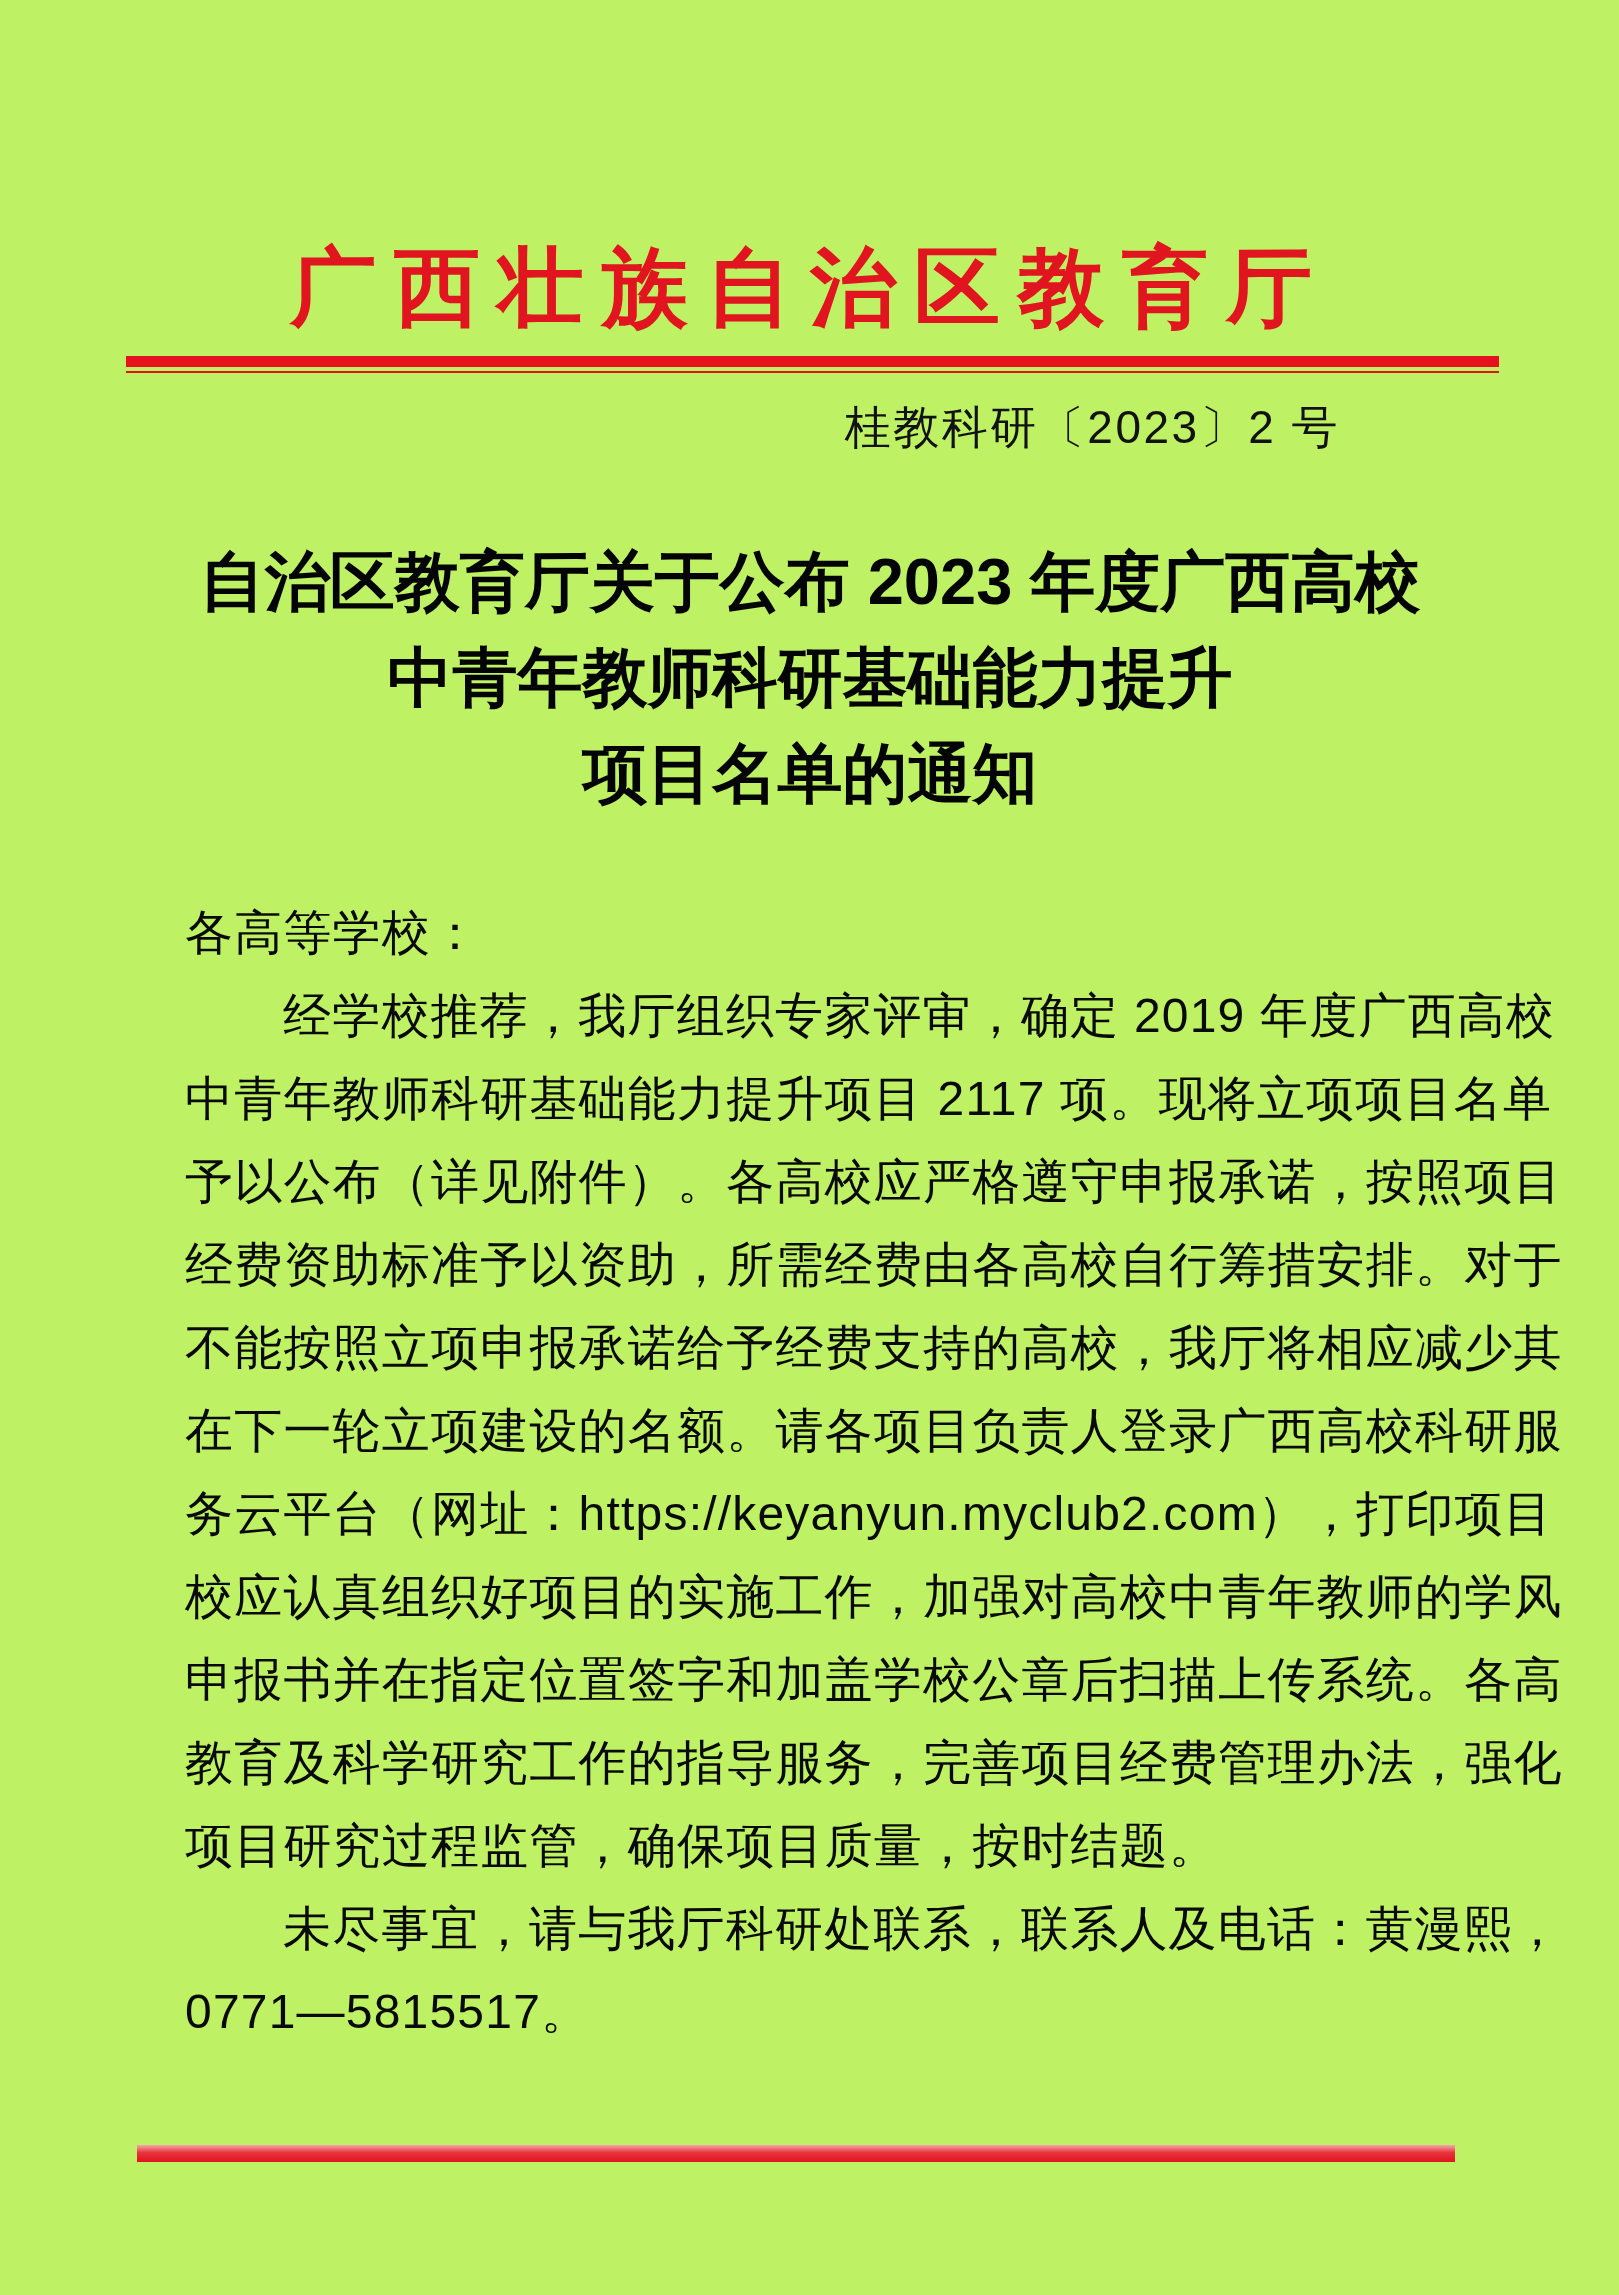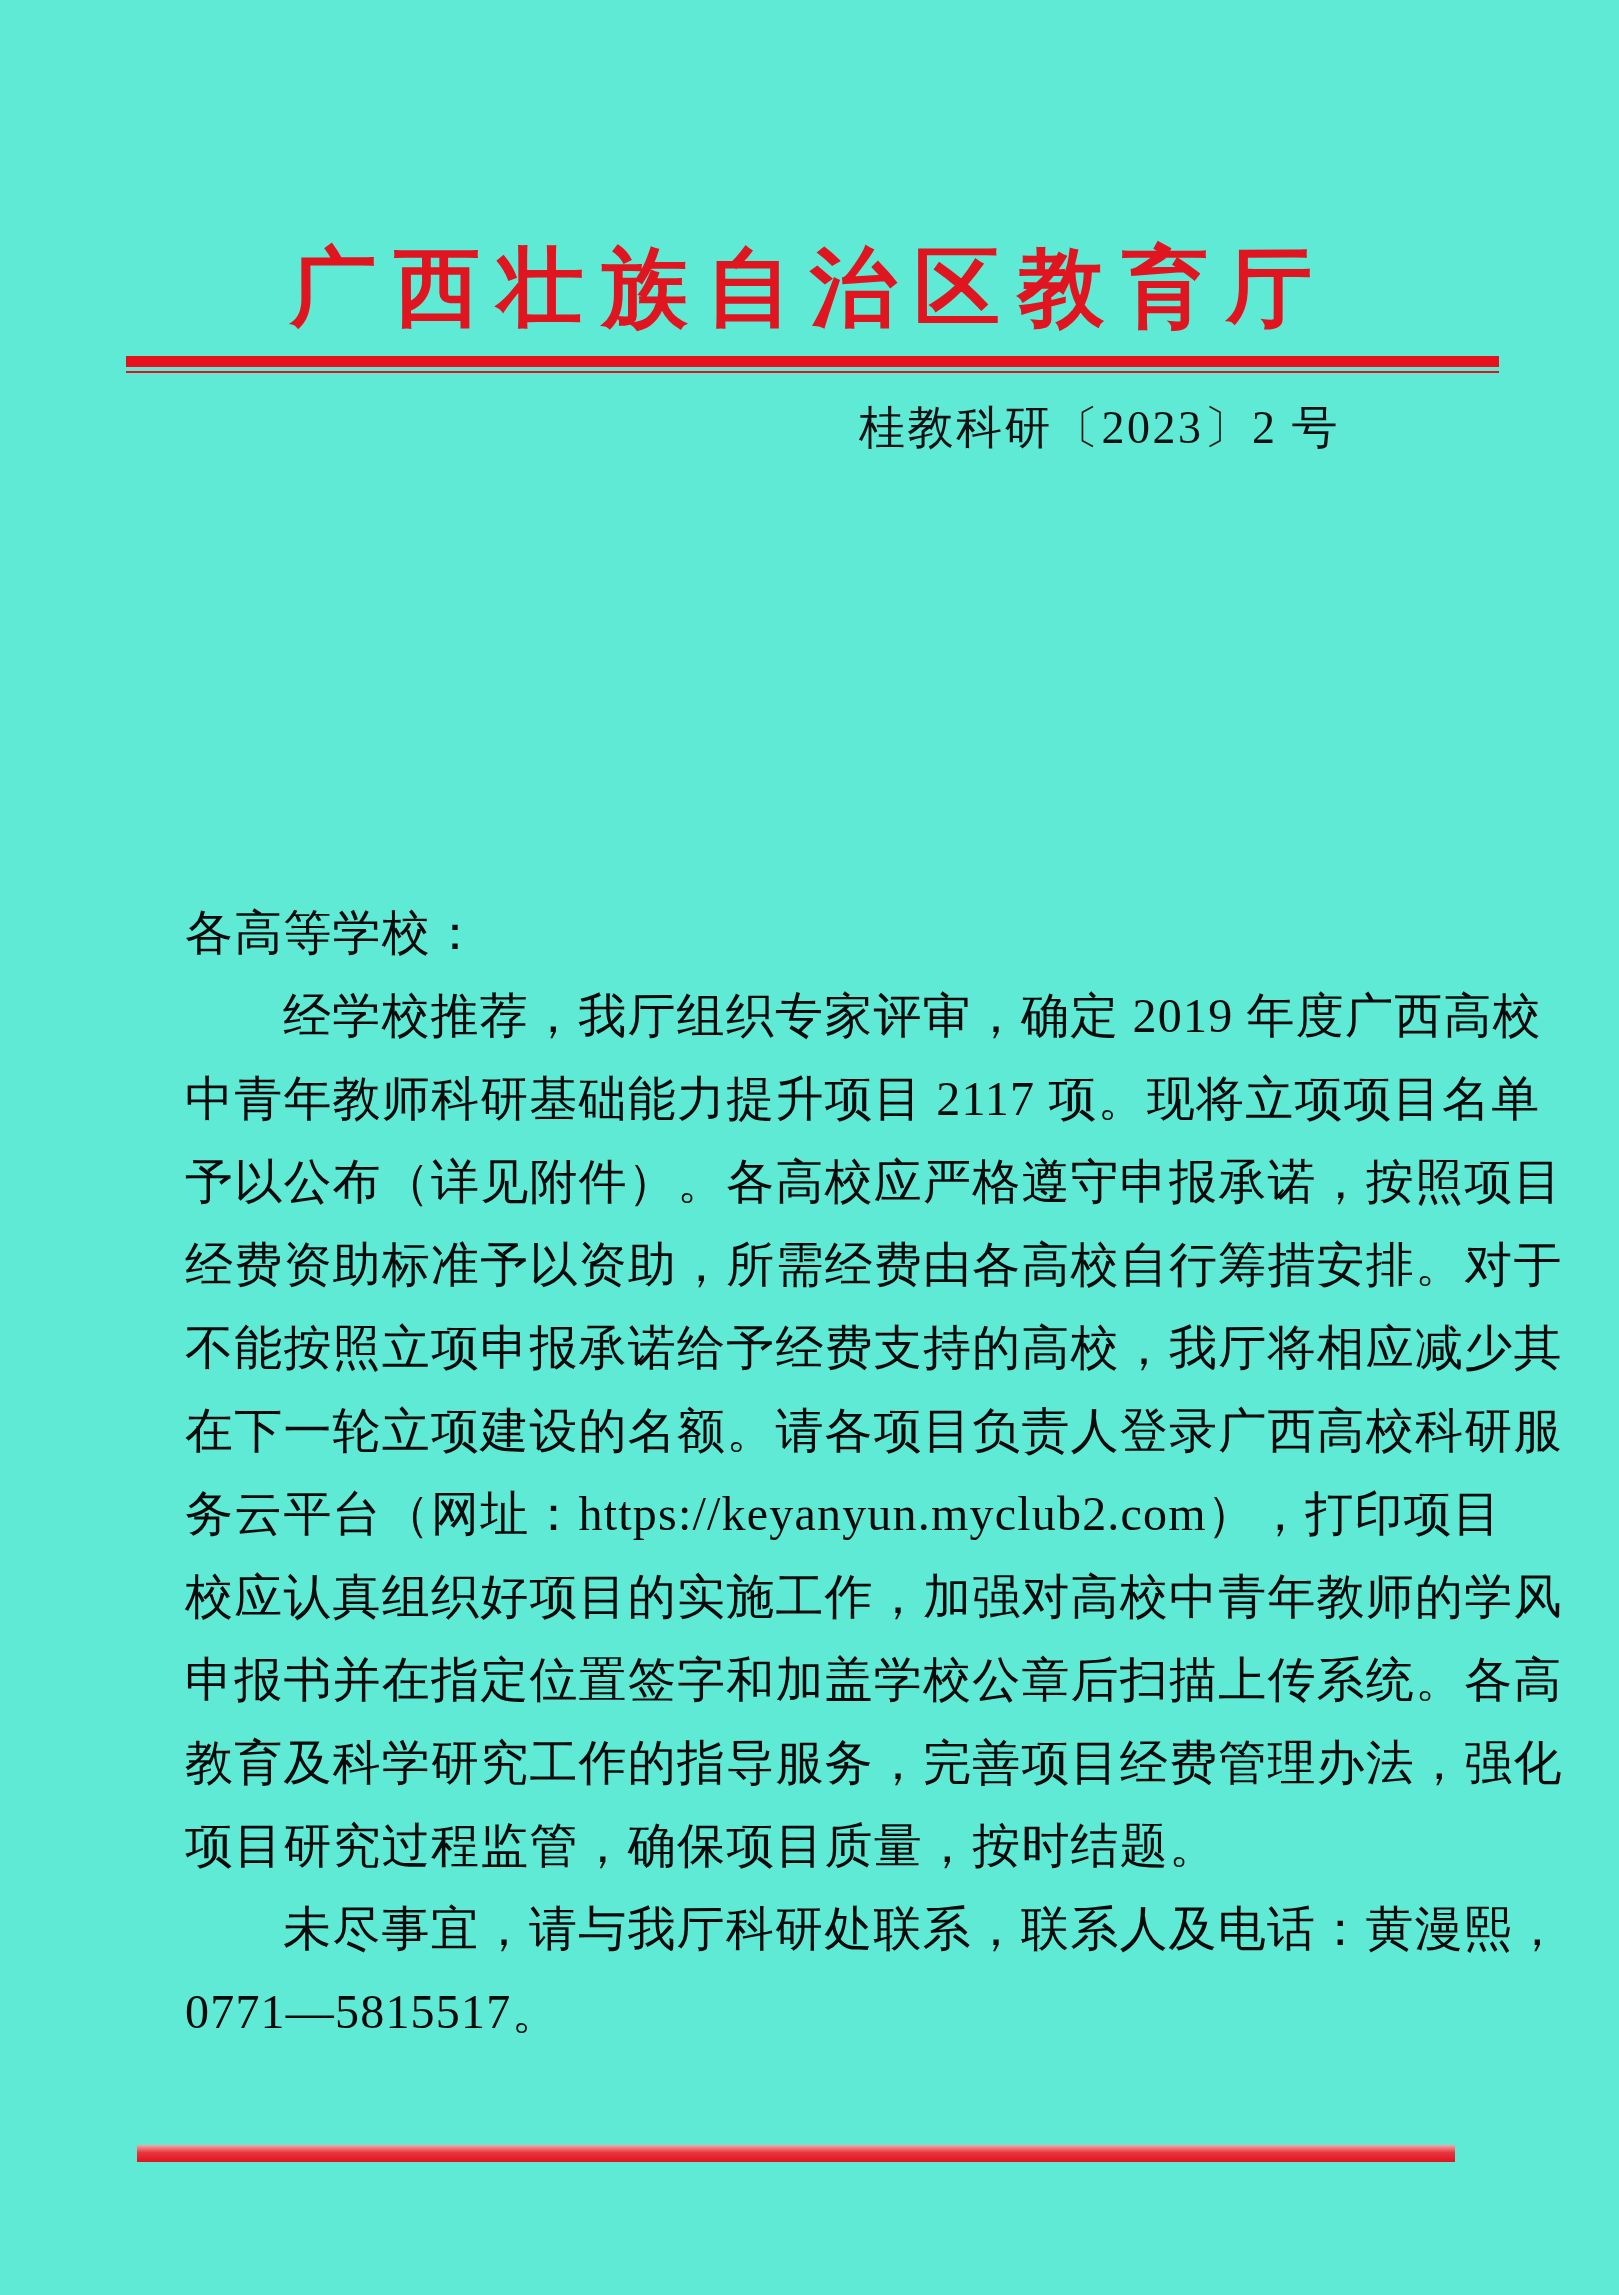--- a/index.html
+++ b/index.html
@@ -1,23 +1,23 @@
 <!DOCTYPE html>
 <html style="font-size:13.2px"><head>
 <meta charset="utf-8">
 <style>
   html,body{margin:0;padding:0;background:#ffffff;}
   .page{
     position:relative;
     width:1620px;
     height:2295px;
     margin:0 auto;
-    background:#5eead4;
+    background:#bef264;
     overflow:hidden;
-    font-family:Liberation Serif, serif;
+    font-family:Liberation Sans, sans-serif;
     color:#0a0a0a;
   }
   .org-name{
     position:absolute;
     top:230px;
     left:0;
     width:100%;
     margin:0;
     text-align:center;
     font-size:86px;
@@ -87,20 +87,25 @@
 
   <h1 class="org-name">广西壮族自治区教育厅</h1>
 
   <div class="header-rule">
     <div class="rule-thick"></div>
     <div class="rule-thin"></div>
   </div>
 
   <div class="doc-number">桂教科研〔2023〕2 号</div>
 
+  <div class="notice-title">
+    <div class="title-line">自治区教育厅关于公布 2023 年度广西高校</div>
+    <div class="title-line">中青年教师科研基础能力提升</div>
+    <div class="title-line">项目名单的通知</div>
+  </div>
 
   <div class="notice-body">
     <div class="body-line">各高等学校：</div>
     <div class="body-line indent">经学校推荐，我厅组织专家评审，确定 2019 年度广西高校</div>
     <div class="body-line">中青年教师科研基础能力提升项目 2117 项。现将立项项目名单</div>
     <div class="body-line">予以公布（详见附件）。各高校应严格遵守申报承诺，按照项目</div>
     <div class="body-line">经费资助标准予以资助，所需经费由各高校自行筹措安排。对于</div>
     <div class="body-line">不能按照立项申报承诺给予经费支持的高校，我厅将相应减少其</div>
     <div class="body-line">在下一轮立项建设的名额。请各项目负责人登录广西高校科研服</div>
     <div class="body-line">务云平台（网址：https://keyanyun.myclub2.com），打印项目</div>

